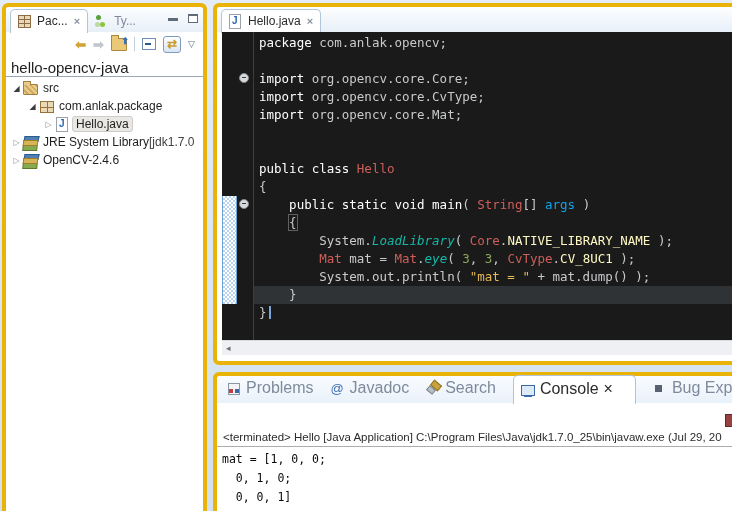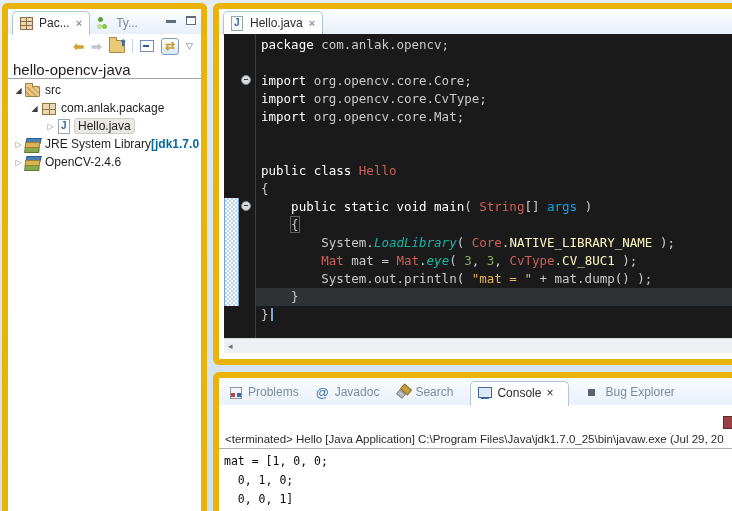--- a/index.html
+++ b/index.html
@@ -2,21 +2,21 @@
 <html><head>
 <meta charset="utf-8">
 <style>
   html,body{margin:0;padding:0;}
   body{
     width:732px;height:511px;position:relative;overflow:hidden;
     background:linear-gradient(#e3ecf7,#d2e0ef);
     font-family:"Liberation Sans",sans-serif;
     -webkit-font-smoothing:antialiased;
   }
-  .panel{position:absolute;background:#fff;border:6px solid #eab308;box-sizing:border-box;}
+  .panel{position:absolute;background:#fff;border:4px solid #eab308;box-sizing:border-box;}
 
   
   #left-panel{left:2px;top:3px;width:205px;height:508px;border-radius:6px 6px 0 0;border-bottom:none;}
   .tabstrip{position:relative;height:25px;background:linear-gradient(#fdfefe,#e7eff9);
     border-radius:6px 6px 0 0;display:flex;align-items:flex-end;padding-left:4px;box-sizing:border-box;}
   .tab{display:flex;align-items:center;gap:4px;font-size:12px;color:#7d8b9d;
     padding:4px 7px 4px 6px;white-space:nowrap;cursor:default;}
   .tab.active{background:#fff;border:1px solid #b0c4da;border-bottom:none;border-radius:5px 5px 0 0;
     color:#2b2b2b;margin-bottom:-1px;padding-bottom:5px;}
   .tab .close{font-size:11px;color:#8a94a2;font-weight:bold;margin-left:2px;}
@@ -40,21 +40,21 @@
 
   #project-row{height:17px;line-height:17px;font-size:15px;color:#1e1e1e;padding-left:5px;
     border-bottom:1px solid #9aa7b8;margin-top:3px;}
   #tree{padding-top:2px;}
   .trow{height:18px;display:flex;align-items:center;font-size:12px;color:#1e1e1e;white-space:nowrap;overflow:hidden;}
   .arrow{width:13px;text-align:center;flex:0 0 13px;}
   .arrow.exp{color:#3c3c3c;font-size:8px;}
   .arrow.col{color:#8b9298;font-size:8px;}
   .tlabel{margin-left:4px;}
   .tlabel.sel{background:#e9e8e5;border:1px solid #cfccc7;border-radius:3px;padding:0 3px;margin-left:1px;}
-  .dec{color:#0369a1;font-weight:bold;}
+  .dec{color:#404040;}
 
   
   .ticon{flex:0 0 16px;width:16px;height:14px;position:relative;display:inline-block;}
   .ticon-srcfolder::after{content:"";position:absolute;left:0;top:3px;width:13px;height:9px;border:1px solid #a07f3f;border-radius:1px;
     background:repeating-linear-gradient(45deg,#e9cb8c 0 2px,#d3ab5f 2px 4px);}
   .ticon-srcfolder::before{content:"";position:absolute;left:0;top:0;width:6px;height:3px;background:#e9cb8c;border:1px solid #a07f3f;border-bottom:none;z-index:1;}
   .ticon-package::after{content:"";position:absolute;left:1px;top:2px;width:12px;height:10px;border:1px solid #96713a;background:
     linear-gradient(#96713a,#96713a) 50% 0/1px 100% no-repeat,
     linear-gradient(#96713a,#96713a) 0 50%/100% 1px no-repeat,#ead9b6;}
   .ticon-jfile{width:13px;}
@@ -96,23 +96,23 @@
   .tk-br{box-shadow:0 0 0 1px #606060;}
   .caret{display:inline-block;width:2px;height:13px;background:#7aa6d8;margin-left:2px;vertical-align:-2px;}
   #h-scrollbar{position:absolute;left:5px;right:0;bottom:6px;height:14px;background:#eef0f3;
     border-top:1px solid #d9dcdf;display:flex;align-items:center;}
   #h-scrollbar .sb-arrow{color:#6a6f75;font-size:9px;padding-left:4px;}
 
   
   #console-panel{left:213px;top:372px;width:527px;height:150px;border-radius:6px 6px 0 0;}
   #console-tabs{position:relative;height:27px;background:linear-gradient(#fafcfe,#e9f1fa);
     border-radius:6px 6px 0 0;display:flex;align-items:flex-end;padding-left:10px;gap:17px;box-sizing:border-box;}
-  .ctab{display:flex;align-items:center;gap:5px;font-size:12px;color:#7d8b9d;padding-bottom:6px;white-space:nowrap;}
+  .ctab{display:flex;align-items:center;gap:5px;font-size:16px;color:#7d8b9d;padding-bottom:6px;white-space:nowrap;}
   .ctab.active{background:#fff;border:1px solid #b0c4da;border-bottom:none;border-radius:5px 5px 0 0;
-    color:#2b2b2b;padding:4px 15px 6px 7px;margin-bottom:-1px;}
+    color:#2b2b2b;padding:4px 22px 6px 7px;margin-bottom:-1px;align-items:flex-end;}
   
   .cicon{display:inline-block;position:relative;width:14px;height:13px;}
   .cicon-problems::before{content:"";position:absolute;left:1px;top:1px;width:10px;height:10px;background:#f2f4f6;border:1px solid #8b97a6;}
   .cicon-problems::after{content:"";position:absolute;left:2px;top:7px;width:4px;height:4px;background:#c34040;box-shadow:6px 0 0 #3b69a8;}
   .cicon-javadoc::after{content:"@";position:absolute;left:0;top:-1px;font-size:13px;color:#3f6fb0;}
   .cicon-declaration::before{content:"";position:absolute;left:1px;top:1px;width:10px;height:11px;background:#fbf7dd;border:1px solid #c3b671;border-radius:2px;}
   .cicon-declaration::after{content:"";position:absolute;left:4px;top:4px;width:0;height:0;border-left:5px solid #4e9a06;border-top:3px solid transparent;border-bottom:3px solid transparent;}
   .cicon-search::before{content:"";position:absolute;left:5px;top:0;width:8px;height:5px;background:#c8a23e;border:1px solid #8f7322;transform:rotate(40deg);}
   .cicon-search::after{content:"";position:absolute;left:1px;top:5px;width:6px;height:4px;background:#b9bfc7;border:1px solid #7d838b;transform:rotate(40deg);}
   .cicon-console::before{content:"";position:absolute;left:0;top:0;width:12px;height:9px;background:#dce9f8;border:1px solid #3b69a8;}

